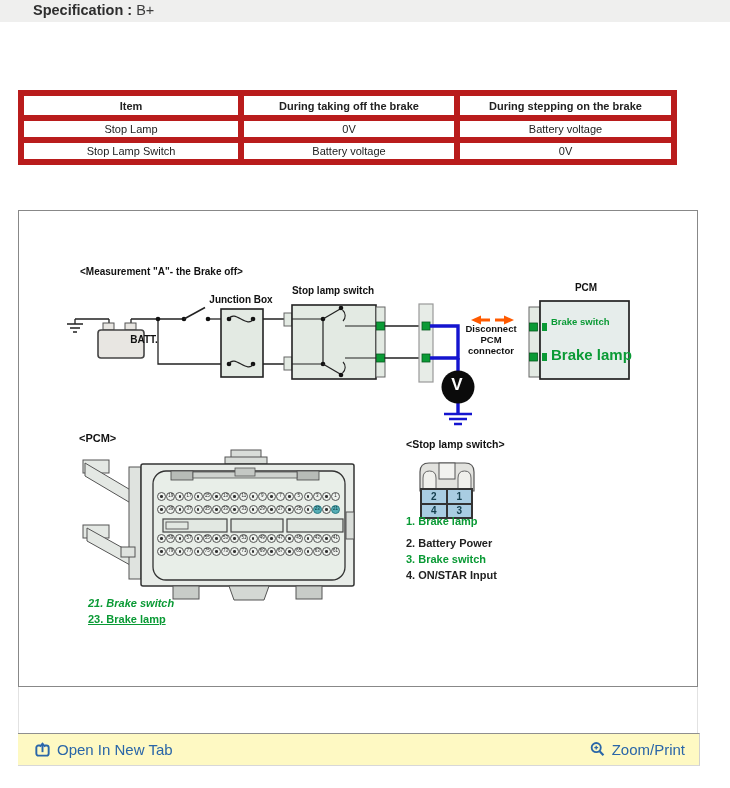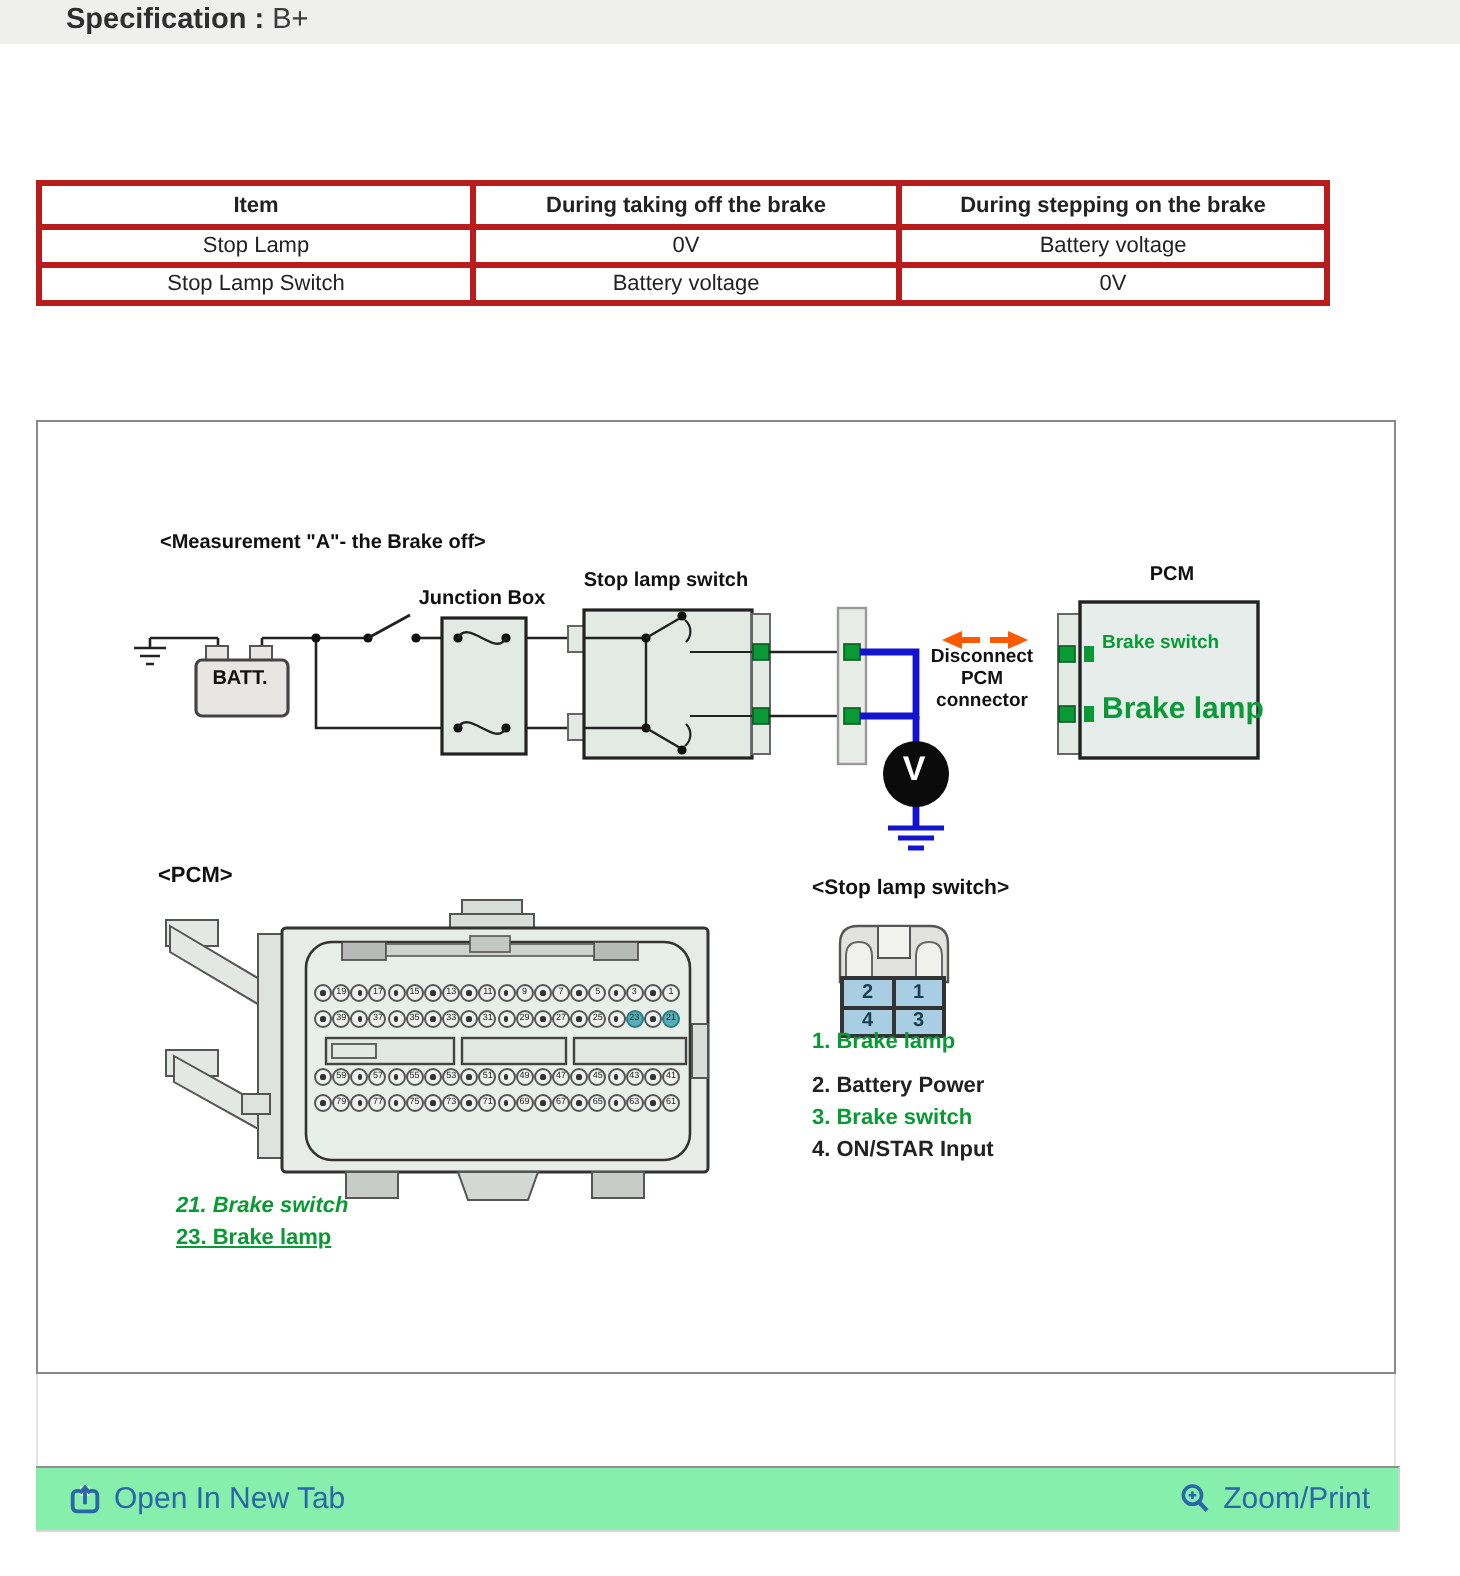--- a/index.html
+++ b/index.html
@@ -7,27 +7,27 @@
         font-family:"Liberation Sans","DejaVu Sans",sans-serif;}
   .abs{position:absolute;}
   
   #title-band{left:0;top:0;width:730px;height:22px;background:#efefee;}
   #page-title{left:33px;top:2px;font-size:14.5px;color:#2e2e2e;white-space:nowrap;}
   #page-title b{font-weight:bold;}
   #page-title .val{font-weight:normal;color:#3d3d3d;}
   
   #spec-table{left:18px;top:90px;border-collapse:collapse;table-layout:fixed;width:635px;
               font-size:11px;color:#222;border:2px solid #111;}
-  #spec-table th,#spec-table td{border:3px solid #b91c1c;text-align:center;padding:0;}
+  #spec-table th,#spec-table td{border:6px solid #b91c1c;text-align:center;padding:0;}
   #spec-table th{height:19px;font-weight:bold;}
   #spec-table td{height:16px;font-weight:normal;margin-left:36px;}
   
   #img-panel{left:18px;top:210px;width:680px;height:477px;background:#fff;border:1px solid #888;box-sizing:border-box;}
   #card-gap{left:18px;top:687px;width:680px;height:46px;background:#fff;border-left:1px solid #e2e2e2;border-right:1px solid #e2e2e2;box-sizing:border-box;}
-  #footer-bar{left:18px;top:733px;width:682px;height:33px;background:#86efac;
+  #footer-bar{left:18px;top:733px;width:682px;height:33px;background:#fef9c3;
               border-top:1px solid #8f8f8f;border-bottom:1px solid #d8d8d8;border-right:1px solid #d0d0d0;
               box-sizing:border-box;display:flex;align-items:center;justify-content:space-between;padding:0 14px 0 16px;}
   .footer-link{display:inline-flex;align-items:center;gap:6px;font-size:15px;color:#2a66a8;cursor:pointer;text-decoration:none;}
   
   .dlabel{font-size:10px;font-weight:600;color:#111;white-space:nowrap;}
   .dlabel.center{text-align:center;}
   .green{color:#0a9a35;}
   #voltmeter-v{left:446px;top:374px;width:22px;height:22px;color:#fff;font-size:17px;font-weight:bold;
                text-align:center;line-height:22px;}
   #disconnect-text{left:454px;top:323px;width:74px;text-align:center;font-size:9.5px;line-height:11px;font-weight:600;color:#111;}
@@ -194,21 +194,21 @@
 
     <g>
       <path d="M401,280 V261 Q401,252 410,252 H446 Q455,252 455,261 V280 Z" fill="#e2e2de" stroke="#555" stroke-width="1.2"></path>
       <rect x="420" y="252" width="16" height="16" fill="#f2f2ef" stroke="#555" stroke-width="1"></rect>
       <path d="M404,280 V267 Q404,260 410.5,260 Q417,260 417,267 V280 Z" fill="#f0f0ec" stroke="#666" stroke-width="1"></path>
       <path d="M439,280 V267 Q439,260 445.5,260 Q452,260 452,267 V280 Z" fill="#f0f0ec" stroke="#666" stroke-width="1"></path>
     </g>
   </svg>
 
   <div class="abs dlabel" style="left:80px;top:266px;">&lt;Measurement "A"- the Brake off&gt;</div>
-  <div class="abs dlabel" style="left:97px;top:334px;width:46px;text-align:center;font-weight:700;">BATT.</div>
+  <div class="abs dlabel" style="left:97px;top:334px;width:46px;text-align:center;font-weight:700;padding-left:24px;">BATT.</div>
   <div class="abs dlabel center" style="left:201px;top:294px;width:80px;">Junction Box</div>
   <div class="abs dlabel center" style="left:283px;top:285px;width:100px;">Stop lamp switch</div>
   <div class="abs" id="voltmeter-v">V</div>
   <div class="abs" id="disconnect-text">
     <div>Disconnect</div>
     <div>PCM</div>
     <div>connector</div>
   </div>
   <div class="abs dlabel center" style="left:556px;top:282px;width:60px;">PCM</div>
   <div class="abs dlabel green" style="left:551px;top:316px;font-size:9.5px;">Brake switch</div>

